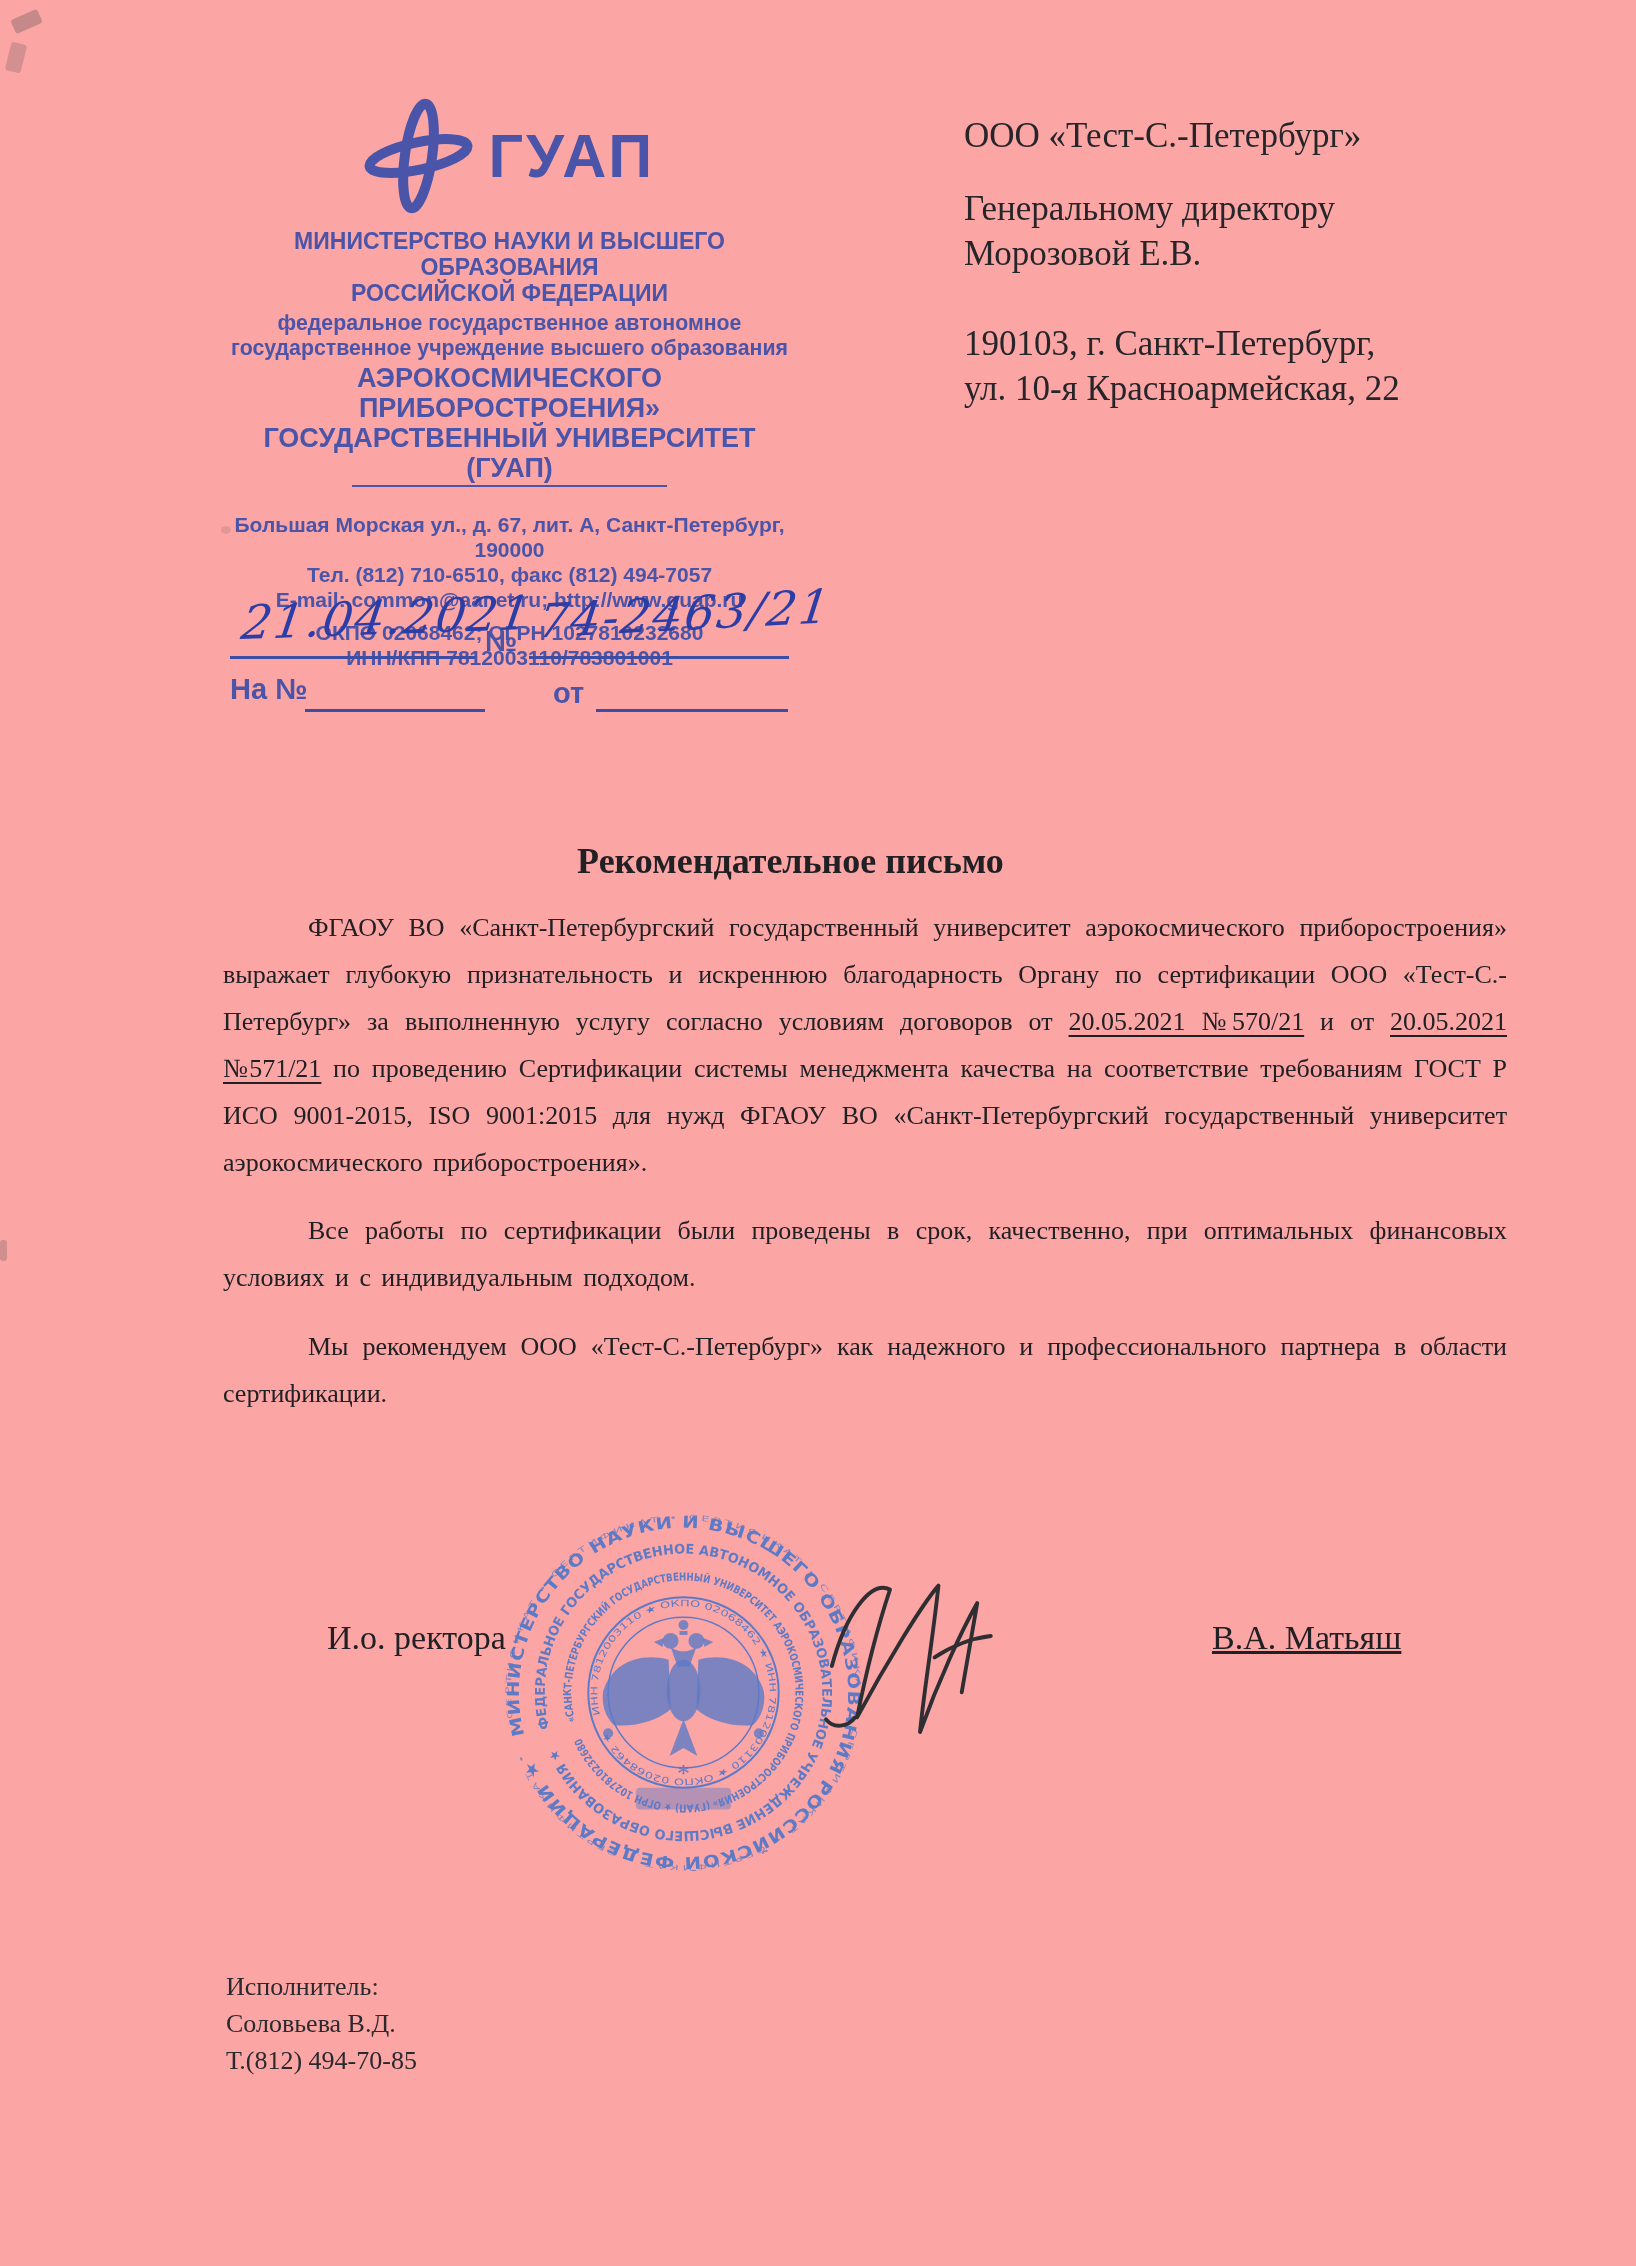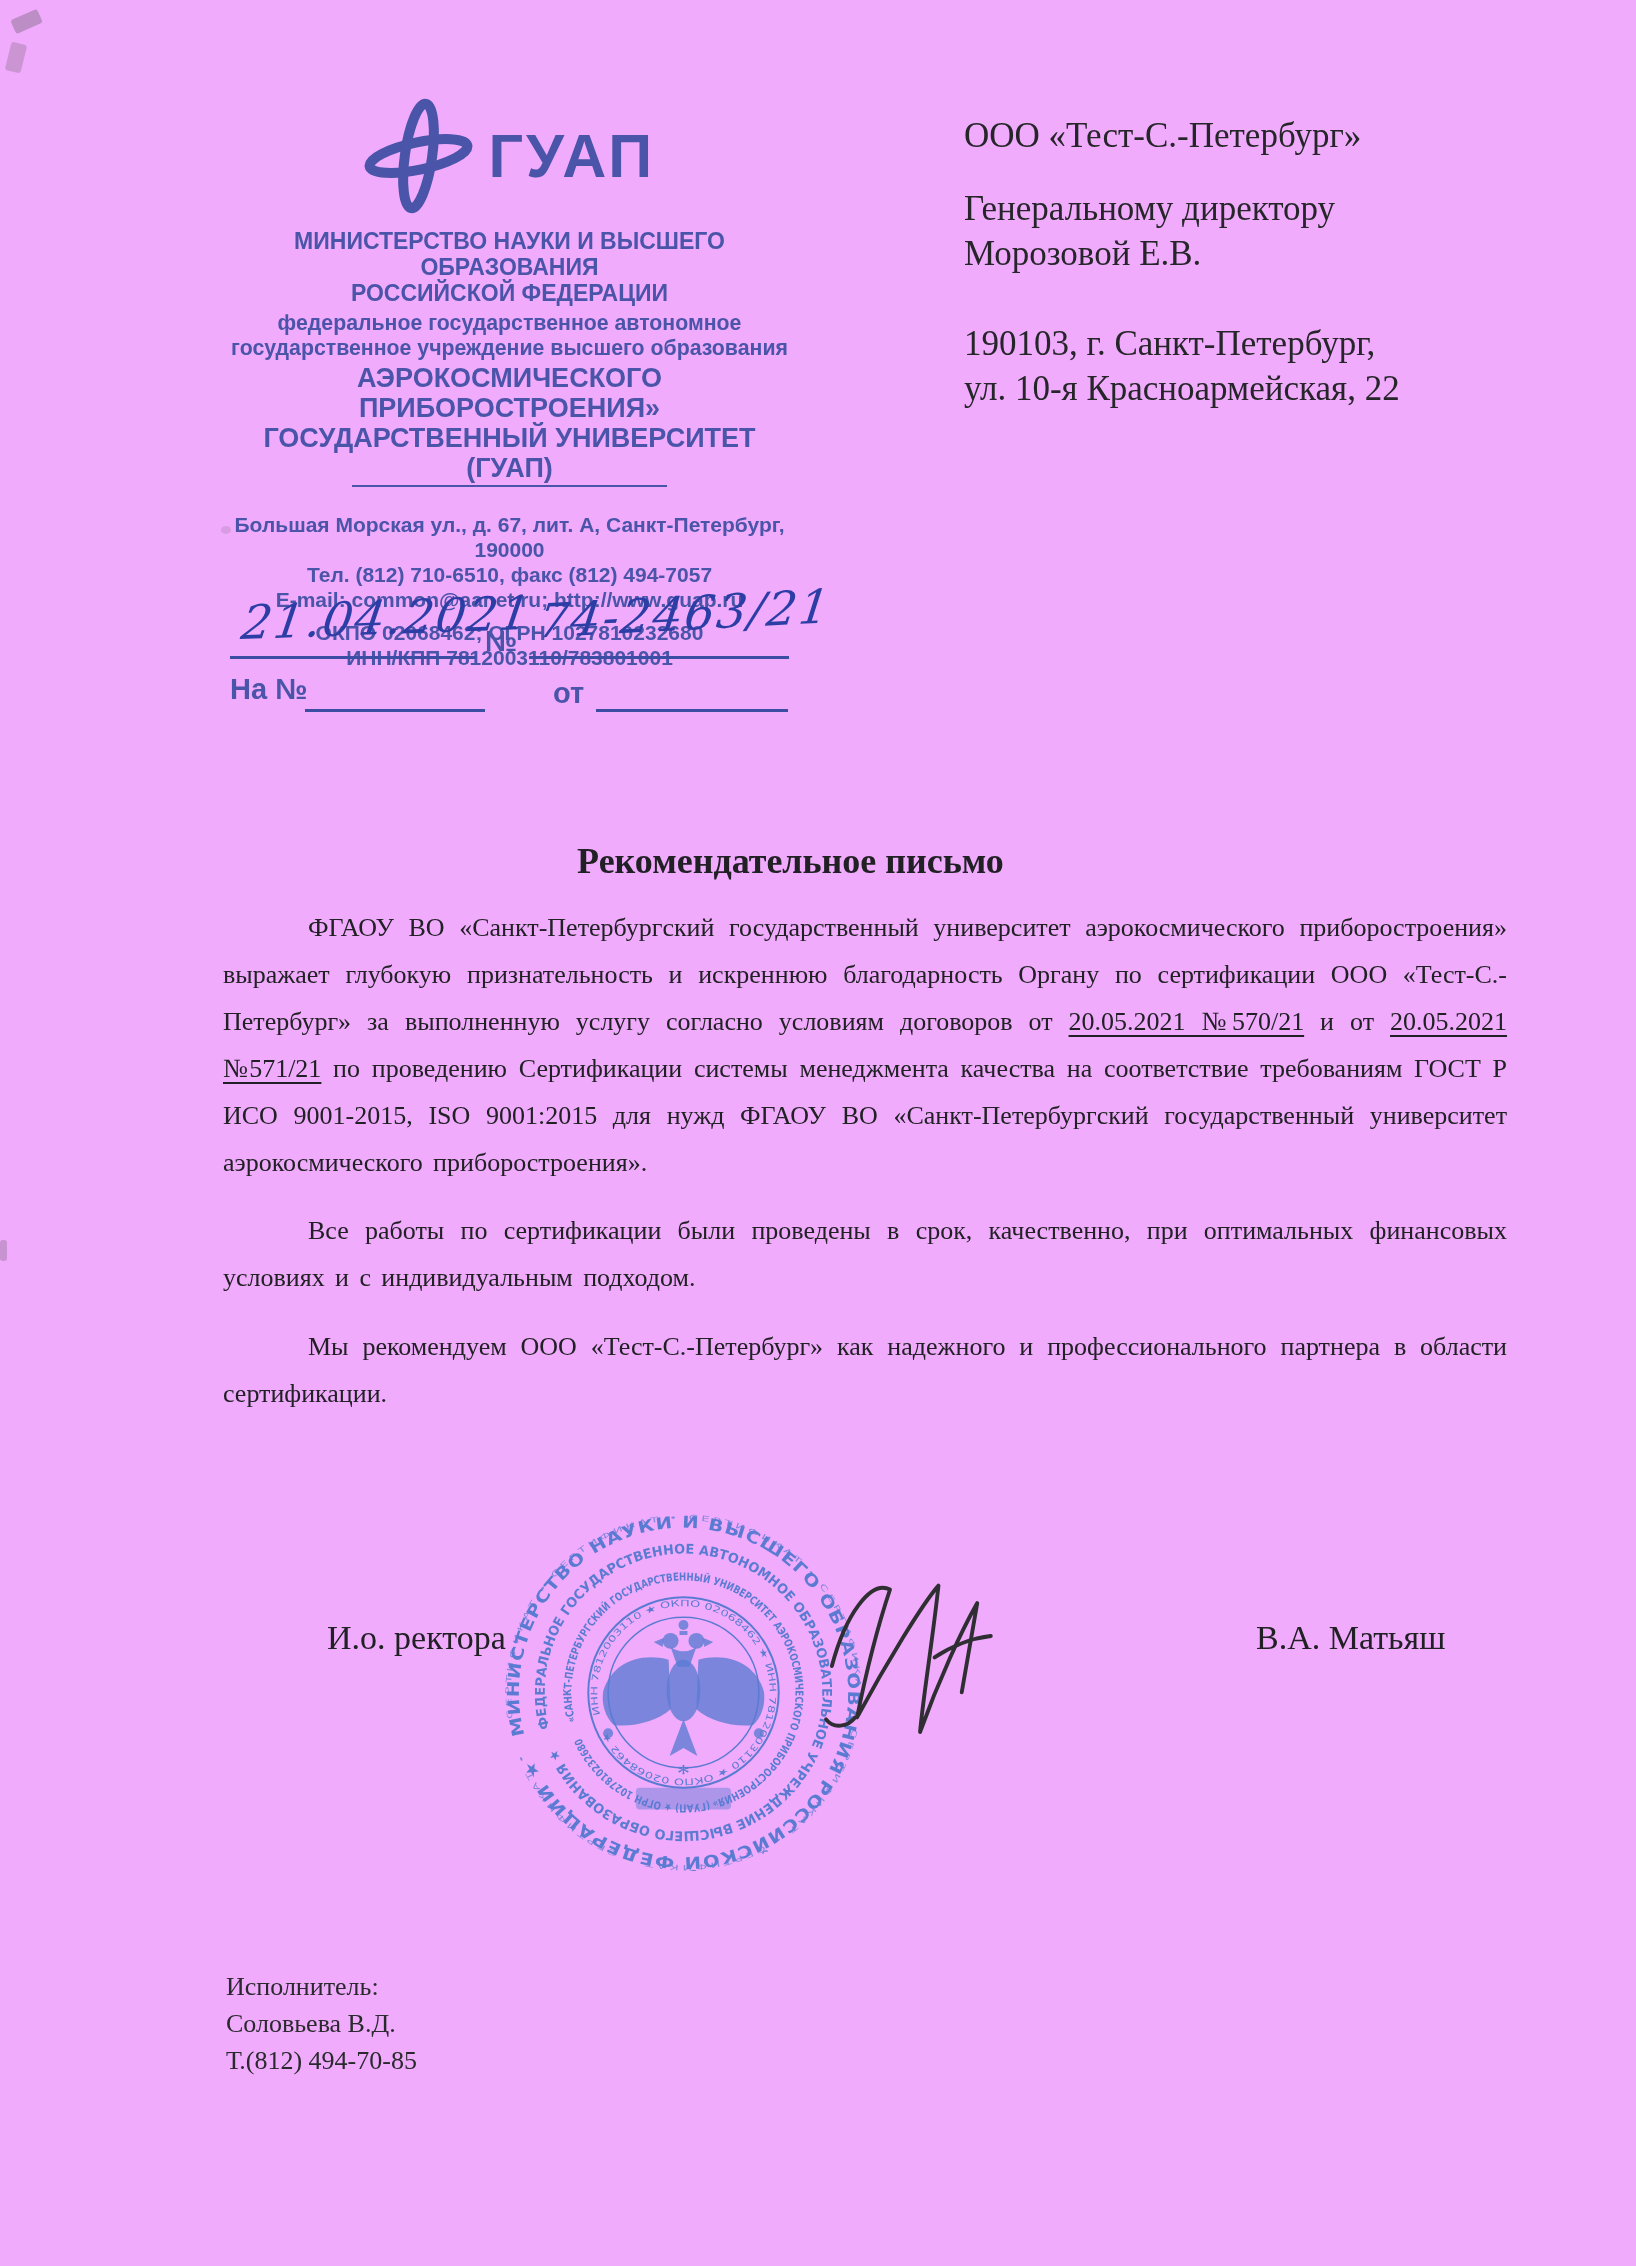--- a/index.html
+++ b/index.html
@@ -1,16 +1,16 @@
 <!DOCTYPE html>
 <html><head>
 <meta charset="utf-8">
 <style>
   html,body{margin:0;padding:0;background:#e8e8e8;}
-  .page{position:relative;width:1636px;height:2267px;background:#f0abfc;overflow:hidden;
+  .page{position:relative;width:1636px;height:2267px;background:#fca5a5;overflow:hidden;
         font-family:"Liberation Serif",serif;color:#212125;}
   .abs{position:absolute;}
 
   
   .artifact{background:#4a4a4a;border-radius:2.9px;}
 
   
   .letterhead{left:223px;top:92px;width:573px;text-align:center;color:#4a54a8;
               font-family:"Liberation Sans",sans-serif;}
   .logo-row{display:flex;align-items:center;justify-content:center;gap:15.5px;height:128px;}
@@ -120,21 +120,21 @@
 
   <div class="abs title">Рекомендательное письмо</div>
 
   <div class="abs body-text">
     <p><span>ФГАОУ ВО «Санкт-Петербургский государственный университет аэрокосмического приборостроения» выражает глубокую признательность и искреннюю благодарность Органу по сертификации ООО «Тест-С.-Петербург» за выполненную услугу согласно условиям договоров от </span><span class="u-seg">20.05.2021 №570/21</span><span> и от </span><span class="u-seg">20.05.2021 №571/21</span><span> по проведению Сертификации системы менеджмента качества на соответствие требованиям ГОСТ Р ИСО 9001-2015, ISO 9001:2015 для нужд ФГАОУ ВО «Санкт-Петербургский государственный университет аэрокосмического приборостроения».</span></p>
     <p>Все работы по сертификации были проведены в срок, качественно, при оптимальных финансовых условиях и с индивидуальным подходом.</p>
     <p>Мы рекомендуем ООО «Тест-С.-Петербург» как надежного и профессионального партнера в области сертификации.</p>
   </div>
 
   <div class="abs sig-label" style="left:327px;top:1619px;">И.о. ректора</div>
-  <div class="abs sig-label" style="left:1256px;top:1619px;">В.А. Матьяш</div>
+  <div class="abs sig-label" style="left:1212px;top:1619px;text-decoration:underline;">В.А. Матьяш</div>
 
   <svg class="abs stamp" width="357" height="357" viewBox="0 0 360 360">
     <defs>
       <path id="ro" d="M 6,180 A 174,174 0 1 1 354,180 A 174,174 0 1 1 6,180"></path>
       <path id="r1" d="M 14,180 A 166,166 0 1 1 346,180 A 166,166 0 1 1 14,180"></path>
       <path id="r2" d="M 40,180 A 140,140 0 1 1 320,180 A 140,140 0 1 1 40,180"></path>
       <path id="r3" d="M 67,180 A 113,113 0 1 1 293,180 A 113,113 0 1 1 67,180"></path>
       <path id="rm" d="M 93,180 A 87,87 0 1 1 267,180 A 87,87 0 1 1 93,180"></path>
     </defs>
     <g fill="#4273cc" font-family="DejaVu Sans, sans-serif" transform="rotate(-15 180 180)">

